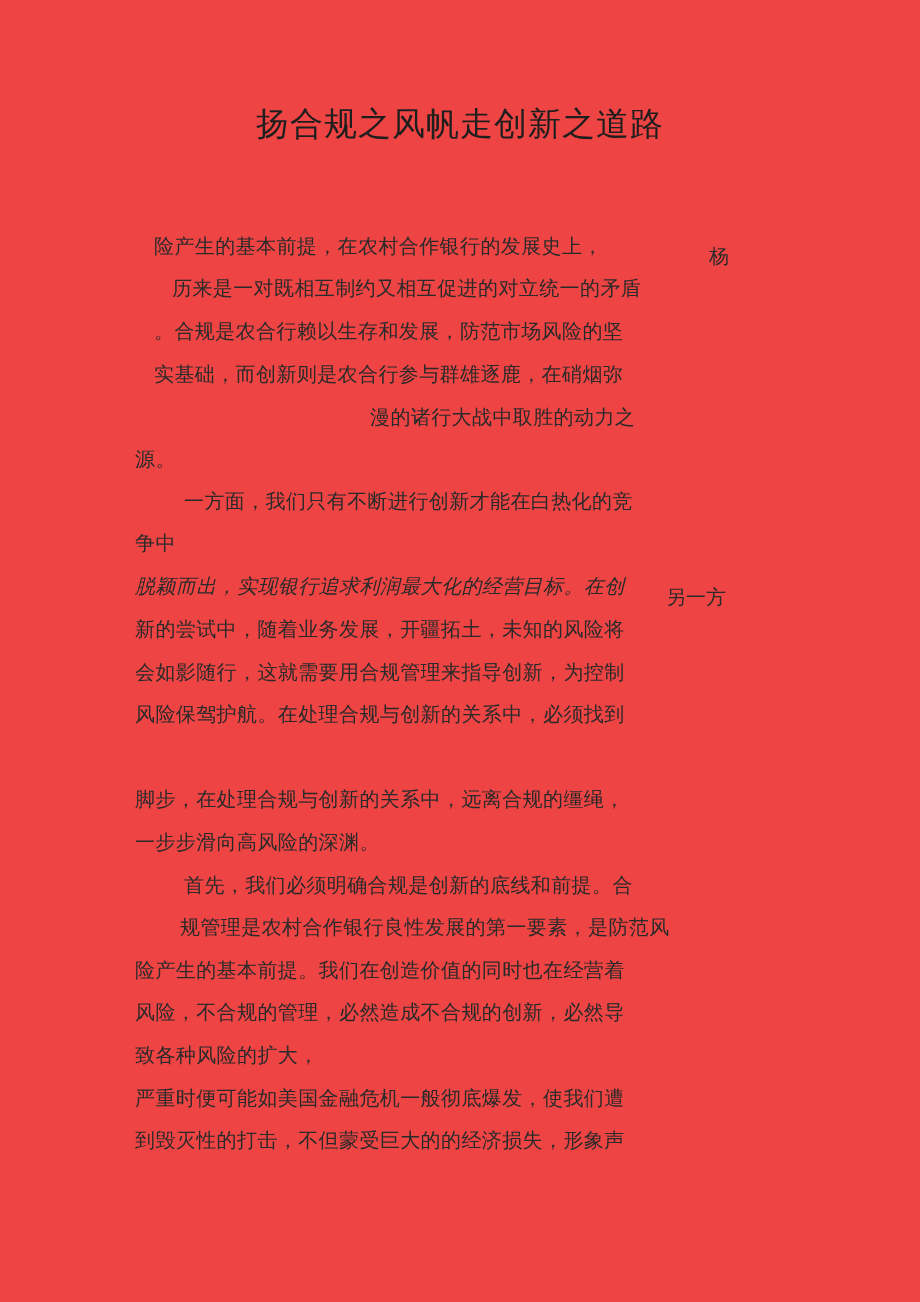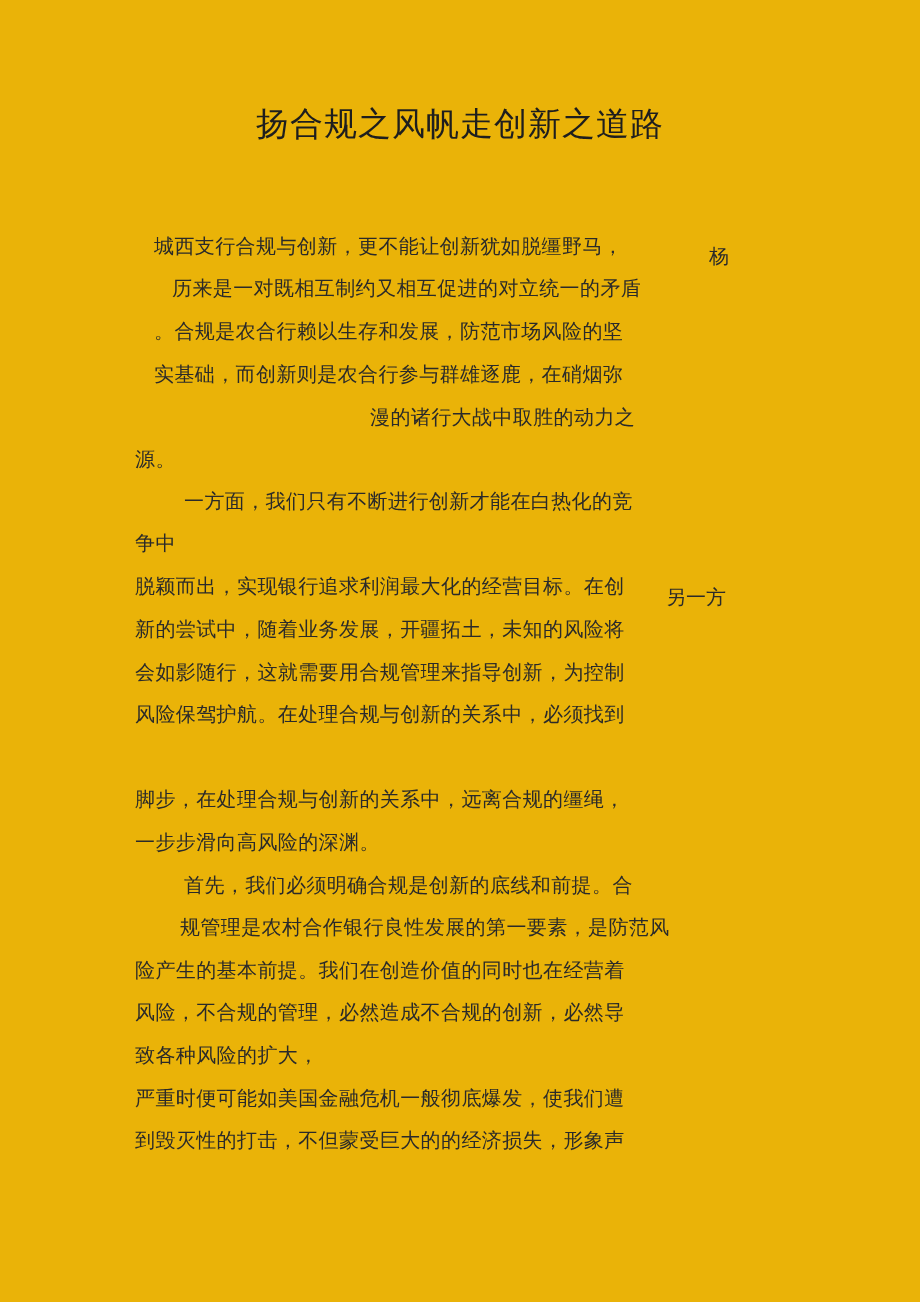--- a/index.html
+++ b/index.html
@@ -13,21 +13,21 @@
       position: relative;
       overflow: hidden;
       font-family: "DejaVu Sans", "Liberation Sans", sans-serif;
       color: #2a2a2a;
     }
     .page {
       position: absolute;
       left: 0; top: 0;
       width: 920px;
       height: 1302px;
-      background: #eab308;
+      background: #ef4444;
     }
     .title {
       position: absolute;
       left: 0;
       top: 102px;
       width: 920px;
       text-align: center;
       font-size: 33px;
       line-height: 44px;
       letter-spacing: 1px;
@@ -50,31 +50,31 @@
       color: #2a2a2a;
     }
   </style>
 </head>
 <body>
 
 <div class="page">
 
   <div class="title">扬合规之风帆走创新之道路</div>
 
-  <div class="line" style="left:154px; top:232px;">城西支行合规与创新，更不能让创新犹如脱缰野马，</div>
+  <div class="line" style="left:154px; top:232px;">险产生的基本前提，在农村合作银行的发展史上，</div>
   <div class="side" style="left:709px; top:242px;">杨</div>
   <div class="line" style="left:172px; top:274px;">历来是一对既相互制约又相互促进的对立统一的矛盾</div>
   <div class="line" style="left:154px; top:317px;">。合规是农合行赖以生存和发展，防范市场风险的坚</div>
   <div class="line" style="left:154px; top:360px;">实基础，而创新则是农合行参与群雄逐鹿，在硝烟弥</div>
   <div class="line" style="left:370px; top:403px;">漫的诸行大战中取胜的动力之</div>
   <div class="line" style="left:135px; top:445px;">源。</div>
 
   <div class="line" style="left:184px; top:487px;">一方面，我们只有不断进行创新才能在白热化的竞</div>
   <div class="line" style="left:135px; top:529px;">争中</div>
-  <div class="line" style="left:135px; top:572px;">脱颖而出，实现银行追求利润最大化的经营目标。在创</div>
+  <div class="line" style="left:135px; top:572px;font-style:italic;">脱颖而出，实现银行追求利润最大化的经营目标。在创</div>
   <div class="side" style="left:666px; top:583px;">另一方</div>
   <div class="line" style="left:135px; top:615px;">新的尝试中，随着业务发展，开疆拓土，未知的风险将</div>
   <div class="line" style="left:135px; top:658px;">会如影随行，这就需要用合规管理来指导创新，为控制</div>
   <div class="line" style="left:135px; top:700px;">风险保驾护航。在处理合规与创新的关系中，必须找到</div>
   <div class="line" style="left:135px; top:785px;">脚步，在处理合规与创新的关系中，远离合规的缰绳，</div>
   <div class="line" style="left:135px; top:828px;">一步步滑向高风险的深渊。</div>
 
   <div class="line" style="left:184px; top:871px;">首先，我们必须明确合规是创新的底线和前提。合</div>
   <div class="line" style="left:135px; top:913px;margin-left:45px;">规管理是农村合作银行良性发展的第一要素，是防范风</div>
   <div class="line" style="left:135px; top:998px;">风险，不合规的管理，必然造成不合规的创新，必然导</div>

